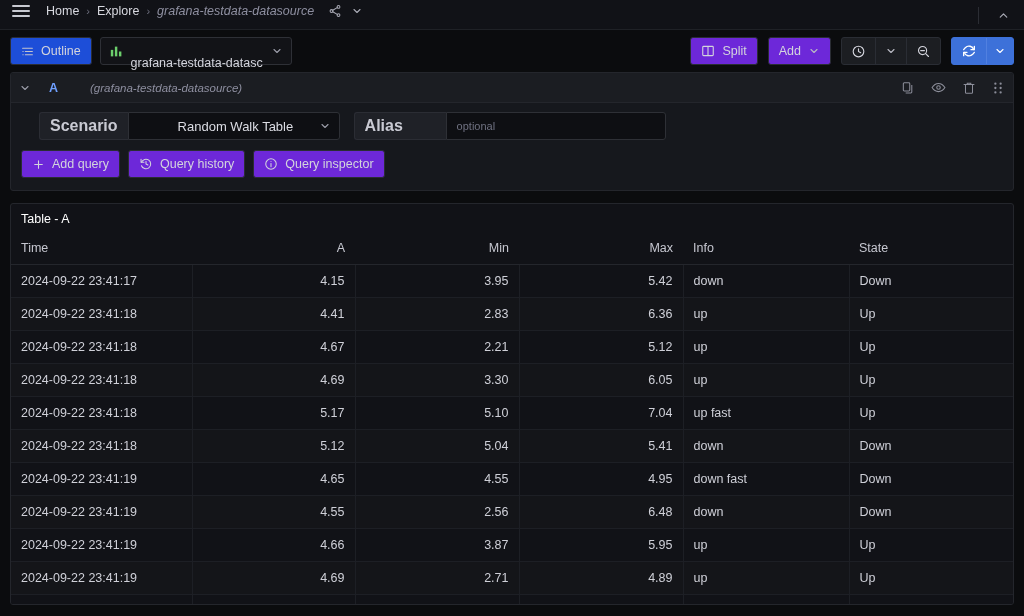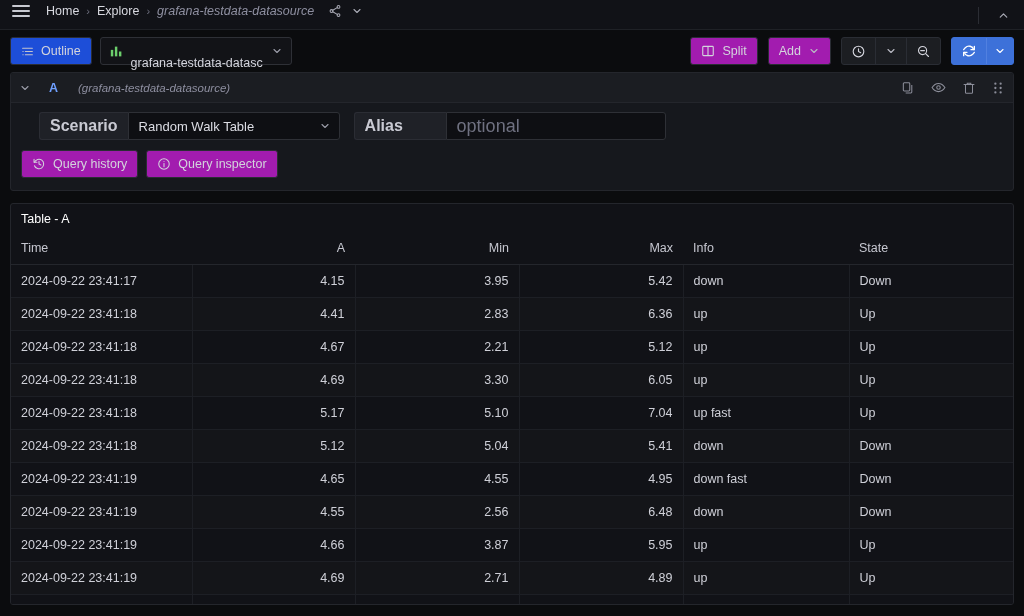--- a/index.html
+++ b/index.html
@@ -29,21 +29,21 @@
     display: flex; align-items: center; gap: 10px; }
   .vdiv { width: 1px; height: 17px; background: #2b2d34; }
   .icon-btn { display: inline-flex; align-items: center; justify-content: center;
     color: #a9aab5; cursor: pointer; }
 
   
   .toolbar { height: 42px; display: flex; align-items: center;
     padding: 0 10px; background: #0b0c0e; position: relative; }
   .btn {
     height: 28px; display: inline-flex; align-items: center; gap: 7px;
-    background: #a21caf; border: 1px solid #2a2d34; border-radius: 3px;
+    background: #6d28d9; border: 1px solid #2a2d34; border-radius: 3px;
     color: #d3d4dc; font-size: 12.5px; font-weight: 500; padding: 0 10px;
     cursor: pointer; white-space: nowrap;
   }
   .btn.ghost { background: #1d4ed8; }
   .ds-picker {
     height: 28px; display: inline-flex; align-items: center; gap: 8px;
     background: #121317; border: 1px solid #2e3036; border-radius: 3px;
     padding: 0 8px 0 9px; margin-left: 8px; font-size: 12.5px; color: #d3d4dc;
     min-width: 186px; cursor: pointer;
   }
@@ -63,40 +63,40 @@
   .query-card {
     margin: 0 10px; background: #16181d; border: 1px solid #24262c;
     border-radius: 3px; overflow: hidden;
   }
   .query-head {
     height: 30px; display: flex; align-items: center; gap: 10px;
     background: #1b1d22; border-bottom: 1px solid #24262c; padding: 0 10px 0 8px;
     position: relative;
   }
   .refid { color: #6e9fff; font-size: 12.5px; font-weight: 600; margin-left: 8px; }
-  .ds-note { color: #8e8fa0; font-size: 11.5px; font-style: italic; margin-left: 10px; }
+  .ds-note { color: #8e8fa0; font-size: 11.5px; font-style: italic; margin-left: 22px; }
   .query-head-icons { position: absolute; right: 9px; display: flex;
     align-items: center; gap: 16px; color: #8b8d99; }
   .query-body { display: flex; align-items: center; padding: 9px 10px 10px 28px; }
   .field { display: flex; align-items: center; }
   .field-label {
     height: 28px; display: inline-flex; align-items: center; padding: 0 10px;
     background: #1f2127; border: 1px solid #2b2d34; border-right: none;
     border-radius: 3px 0 0 3px; font-size: 16px; font-weight: 600; color: #c9cad3;
   }
   .select-box {
     height: 28px; display: inline-flex; align-items: center;
     background: #0e0f13; border: 1px solid #2e3036; border-radius: 0 3px 3px 0;
     padding: 0 8px 0 10px; font-size: 13px; color: #dcdde4; cursor: pointer;
   }
-  .select-box .val { flex: 1; white-space: nowrap; }
+  .select-box .val { flex: 1; white-space: nowrap; margin-left: 39px; }
   .sel-scenario { width: 212px; }
   .alias-input {
     height: 28px; width: 220px; background: #0e0f13; border: 1px solid #2e3036;
-    border-radius: 0 3px 3px 0; padding: 0 10px; font-size: 18px;
+    border-radius: 0 3px 3px 0; padding: 0 10px; font-size: 11px;
     color: #dcdde4; font-family: "Liberation Sans", sans-serif; outline: none;
   }
   .alias-input::placeholder { color: #6f7181; }
   .field.alias { margin-left: 14px; }
   .field.alias .field-label { width: 92px; }
   .query-actions { display: flex; align-items: center; gap: 8px; padding: 0 10px 12px 10px; }
 
   
   .panel {
     margin: 12px 10px 0 10px; background: #111217;
@@ -314,20 +314,29 @@
         </span>
       </span>
     </div>
     <div class="field alias">
       <span class="field-label">Alias</span>
       <input class="alias-input" type="text" placeholder="optional" style="">
     </div>
   </div>
 
   <div class="query-actions">
+    <div class="btn">
+      <span>
+        <svg width="13" height="13" viewBox="0 0 24 24" fill="none" stroke="#d3d4dc" stroke-width="2" stroke-linecap="round">
+            <line x1="12" y1="5" x2="12" y2="19"></line>
+            <line x1="5" y1="12" x2="19" y2="12"></line>
+          </svg>
+      </span>
+      <span>Add query</span>
+    </div>
     <div class="btn">
       <span>
         <svg width="14" height="14" viewBox="0 0 24 24" fill="none" stroke="#d3d4dc" stroke-width="1.8" stroke-linecap="round" stroke-linejoin="round">
           <polyline points="3.5 4 3.5 9 8.5 9"></polyline>
           <path d="M4.2 9a8.2 8.2 0 1 1 0 6"></path>
           <polyline points="12 7.5 12 12 15.3 13.8"></polyline>
         </svg>
       </span>
       <span>Query history</span>
     </div>

